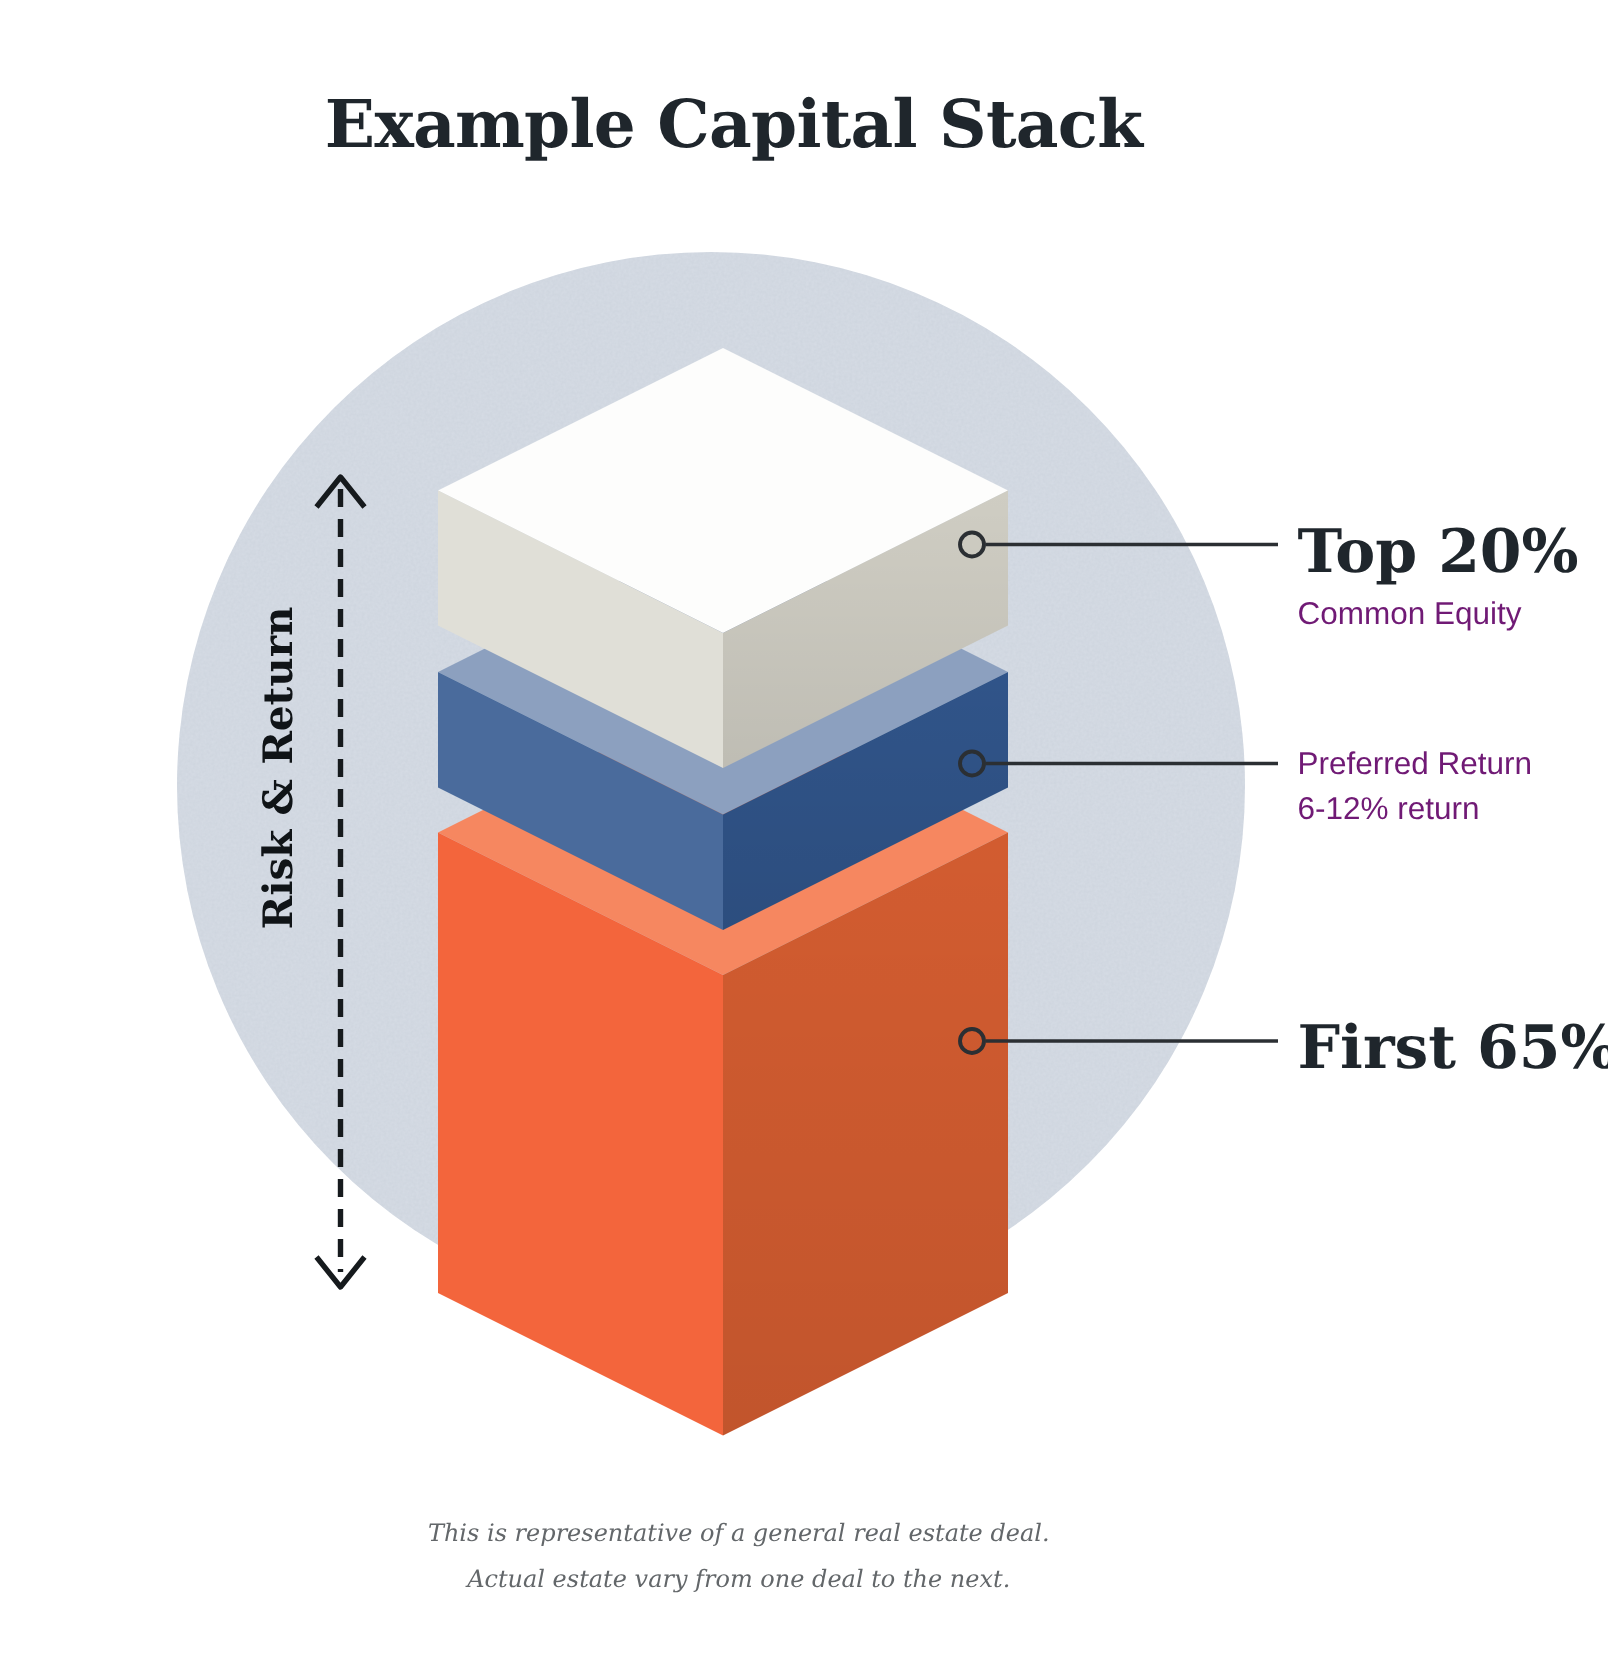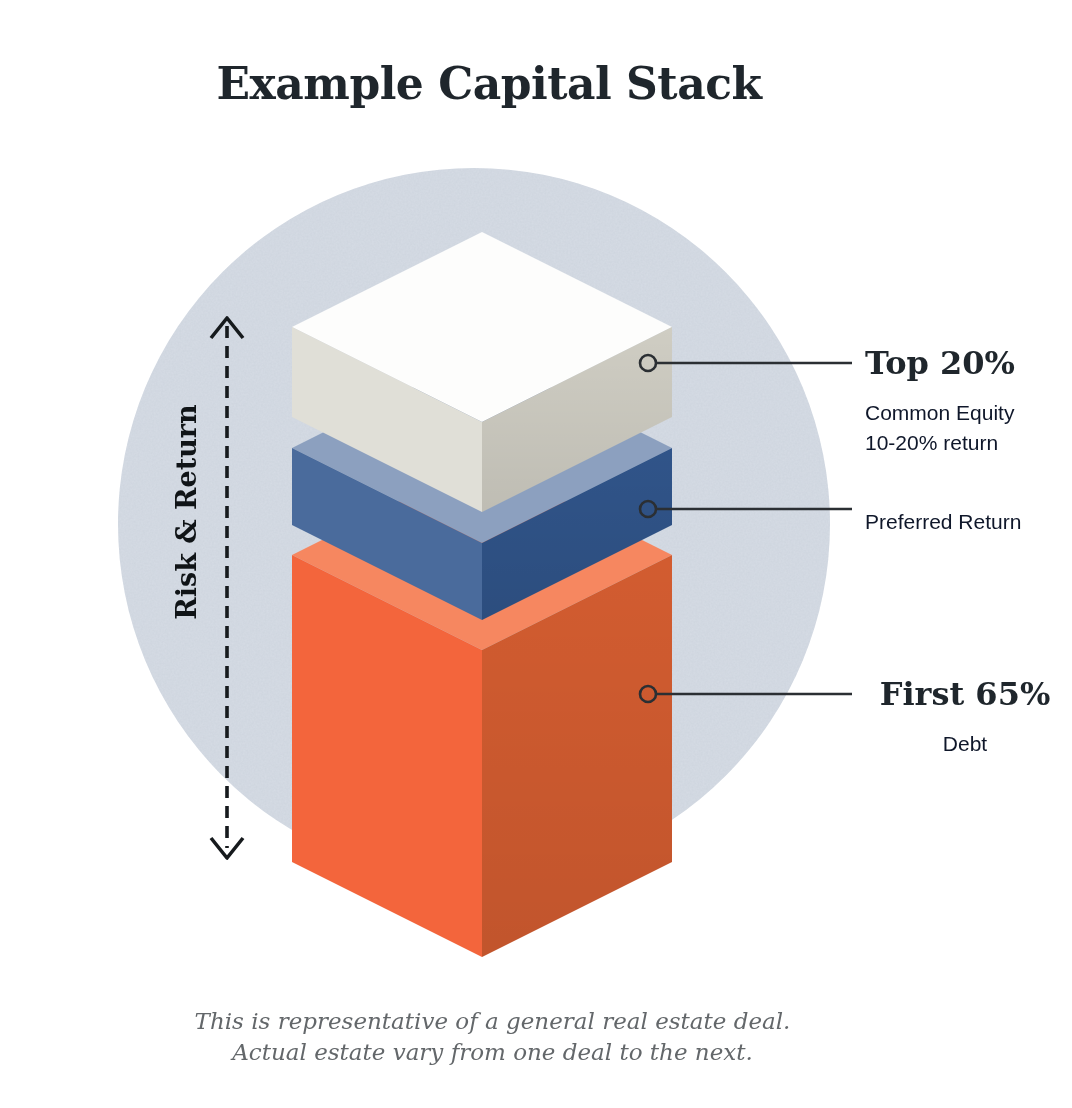--- a/index.html
+++ b/index.html
@@ -34,42 +34,42 @@
     color: #101417;
   }
   .callout {
     position: absolute;
     left: 865px;
     width: 200px;
   }
   .callout .heading {
     font-family: "DejaVu Serif", "Liberation Serif", serif;
     font-weight: 700;
-    font-size: 32px;
+    font-size: 40px;
     line-height: 1.15;
     color: #1f262c;
     white-space: nowrap;
   }
   .callout .sub {
-    margin-top: 16px;
+    margin-top: 4px;
     font-size: 21px;
     line-height: 30px;
-    color: #0f172a;
+    color: #701a75;
     white-space: nowrap;
   }
   .callout-top    { top: 345px; }
   .callout-middle { top: 491px; }
   .callout-first  { top: 676px; text-align: center; }
   .footer {
     position: absolute;
     left: 0; top: 1006px; width: 985px;
     text-align: center;
     font-family: "DejaVu Serif", "Liberation Serif", serif;
     font-style: italic;
-    font-size: 23px;
+    font-size: 16px;
     line-height: 31px;
     color: #63676a;
   }
 </style>
 </head>
 <body>
 
 <div class="canvas">
 
   <div class="title">Example Capital Stack</div>
@@ -128,34 +128,33 @@
       <line x1="657" y1="694" x2="852" y2="694" stroke-width="2.4" stroke="#2B2F33"></line>
     </g>
   </svg>
 
   <div class="risk-label">Risk &amp; Return</div>
 
   <div class="callout callout-top">
     <div class="heading">Top 20%</div>
     <div class="sub">
       <div>Common Equity</div>
-      <div>10-20% return</div>
     </div>
   </div>
 
   <div class="callout callout-middle">
     <div class="sub">
       <div>Preferred Return</div>
+      <div>6-12% return</div>
     </div>
   </div>
 
   <div class="callout callout-first">
     <div class="heading">First 65%</div>
     <div class="sub">
-      <div>Debt</div>
     </div>
   </div>
 
   <div class="footer">
     <div>This is representative of a general real estate deal.</div>
     <div>Actual estate vary from one deal to the next.</div>
   </div>
 
 </div>
 

